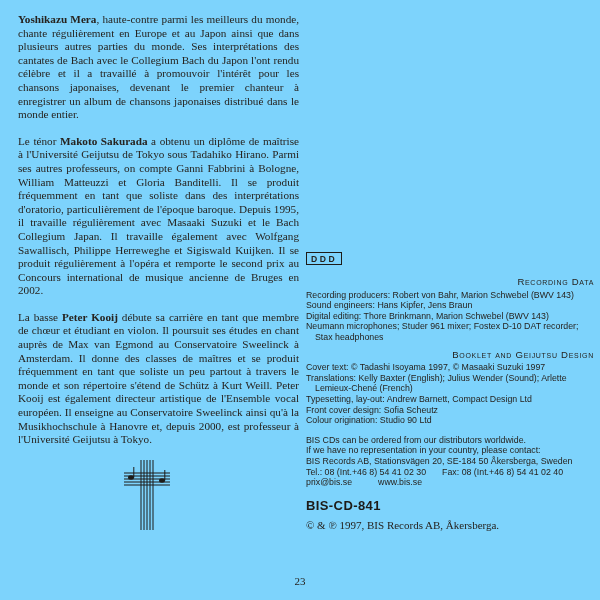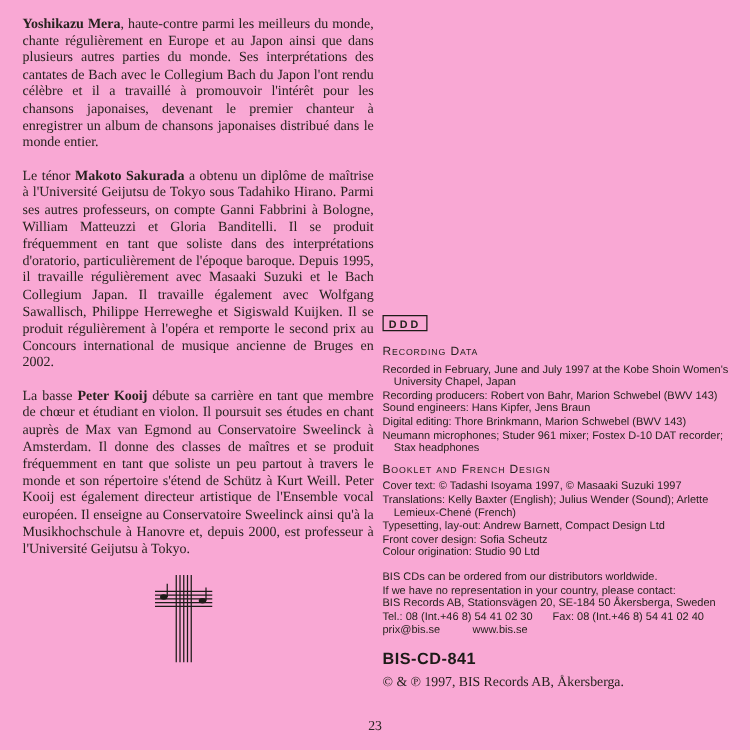--- a/index.html
+++ b/index.html
@@ -4,21 +4,21 @@
 <style>
   html,body{margin:0;padding:0;}
   body{
     width:600px;height:600px;
     background:#e9e6e0;
     font-family:"Liberation Serif", serif;
   }
   .page{
     position:relative;
     width:600px;height:600px;
-    background:#f9a8d4;
+    background:#7dd3fc;
     color:#24211d;
     overflow:hidden;
   }
   
   .bios{
     position:absolute;
     left:18px;top:13px;width:281px;
     font-family:"Liberation Serif", serif;
     font-size:11.2px;
     line-height:13.6px;
@@ -49,20 +49,21 @@
     font-size:8.6px;
     letter-spacing:2.5px;
     line-height:10px;
     margin-bottom:5px;
   }
   .sec-header{
     font-variant:small-caps;
     letter-spacing:0.7px;
     font-size:9.6px;
     margin:7px 0 2px 0;
+    text-align:right;
   }
   .hang{
     padding-left:9px;
     text-indent:-9px;
   }
   .order-block{margin-top:9px;}
   .telfax span{margin-right:16px;}
   .weblinks span{margin-right:26px;}
   .catalog{
     margin-top:13px;
@@ -116,27 +117,26 @@
         <line x1="40.8" y1="20.5" x2="40.8" y2="10" stroke="#1d1b18" stroke-width="1"></line>
       </svg>
     </div>
   </div>
 
   <div class="credits">
 
     <div class="ddd">DDD</div>
 
     <div class="sec-header">Recording Data</div>
-    <div class="hang">Recorded in February, June and July 1997 at the Kobe Shoin Women's University Chapel, Japan</div>
     <div class="hang">Recording producers: Robert von Bahr, Marion Schwebel (BWV 143)</div>
     <div class="hang">Sound engineers: Hans Kipfer, Jens Braun</div>
     <div class="hang">Digital editing: Thore Brinkmann, Marion Schwebel (BWV 143)</div>
     <div class="hang">Neumann microphones; Studer 961 mixer; Fostex D-10 DAT recorder; Stax headphones</div>
 
-    <div class="sec-header">Booklet and French Design</div>
+    <div class="sec-header">Booklet and Geijutsu Design</div>
     <div class="hang">Cover text: © Tadashi Isoyama 1997, © Masaaki Suzuki 1997</div>
     <div class="hang">Translations: Kelly Baxter (English); Julius Wender (Sound); Arlette Lemieux-Chené (French)</div>
     <div class="hang">Typesetting, lay-out: Andrew Barnett, Compact Design Ltd</div>
     <div class="hang">Front cover design: Sofia Scheutz</div>
     <div class="hang">Colour origination: Studio 90 Ltd</div>
 
     <div class="order-block">
       <div>BIS CDs can be ordered from our distributors worldwide.</div>
       <div>If we have no representation in your country, please contact:</div>
       <div>BIS Records AB, Stationsvägen 20, SE-184 50 Åkersberga, Sweden</div>

